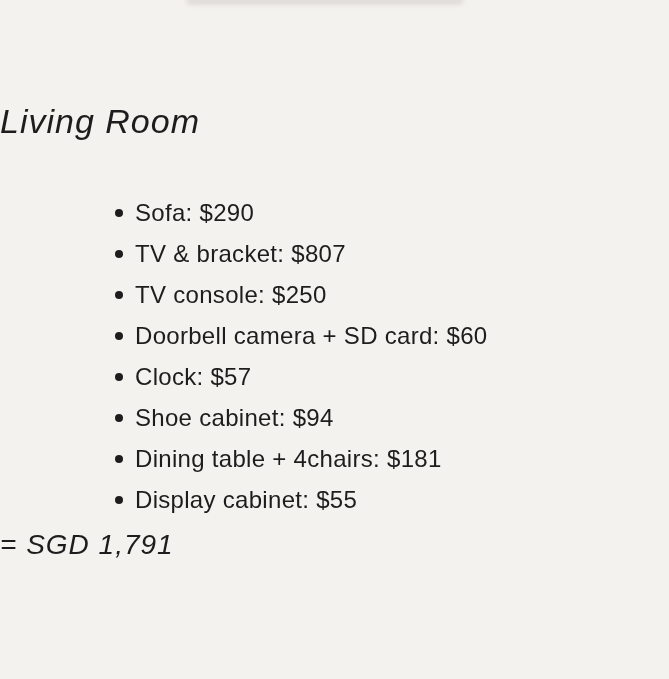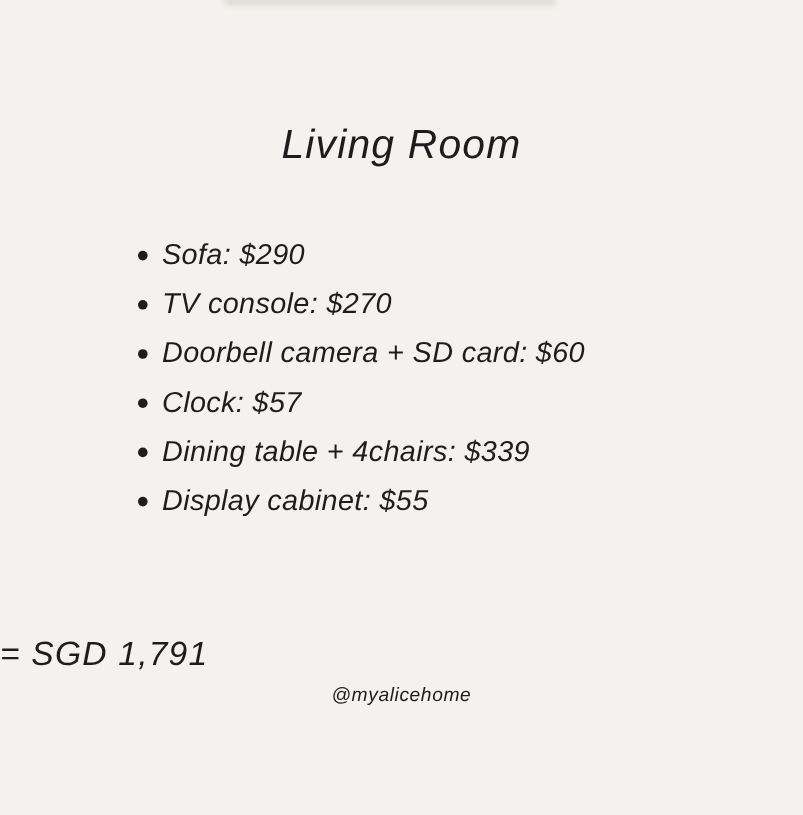--- a/index.html
+++ b/index.html
@@ -27,21 +27,21 @@
     background: #c7c3be;
     opacity: 0.45;
     filter: blur(2px);
     border-radius: 0 0 5px 5px;
   }
   .title {
     position: absolute;
     top: 102px;
     left: 0;
     width: 100%;
-    text-align: center;
+    text-align: left;
     font-size: 34px;
     font-style: italic;
     font-weight: 500;
     letter-spacing: 1px;
   }
   .item-list {
     position: absolute;
     top: 192px;
     left: 115px;
     list-style: none;
@@ -54,21 +54,20 @@
   .bullet {
     width: 8px;
     height: 8px;
     border-radius: 50%;
     background: var(--ink);
     margin-right: 12px;
     flex: 0 0 auto;
   }
   .item-text {
     font-size: 24px;
-    font-style: italic;
     letter-spacing: 0.3px;
     white-space: nowrap;
   }
   .total {
     position: absolute;
     top: 529px;
     left: 0;
     width: 100%;
     text-align: left;
     font-size: 28px;
@@ -95,37 +94,44 @@
 
   <div class="title">Living Room</div>
 
   <ul class="item-list">
     <li>
       <span class="bullet"></span>
       <span class="item-text">Sofa: $290</span>
     </li>
     <li>
       <span class="bullet"></span>
-      <span class="item-text">TV console: $270</span>
+      <span class="item-text">TV &amp; bracket: $807</span>
+    </li>
+    <li>
+      <span class="bullet"></span>
+      <span class="item-text">TV console: $250</span>
     </li>
     <li>
       <span class="bullet"></span>
       <span class="item-text">Doorbell camera + SD card: $60</span>
     </li>
     <li>
       <span class="bullet"></span>
       <span class="item-text">Clock: $57</span>
     </li>
     <li>
       <span class="bullet"></span>
-      <span class="item-text">Dining table + 4chairs: $339</span>
+      <span class="item-text">Shoe cabinet: $94</span>
+    </li>
+    <li>
+      <span class="bullet"></span>
+      <span class="item-text">Dining table + 4chairs: $181</span>
     </li>
     <li>
       <span class="bullet"></span>
       <span class="item-text">Display cabinet: $55</span>
     </li>
   </ul>
 
   <div class="total">= SGD 1,791</div>
 
-  <div class="handle">@myalicehome</div>
 
 </div>
 
 </body></html>

